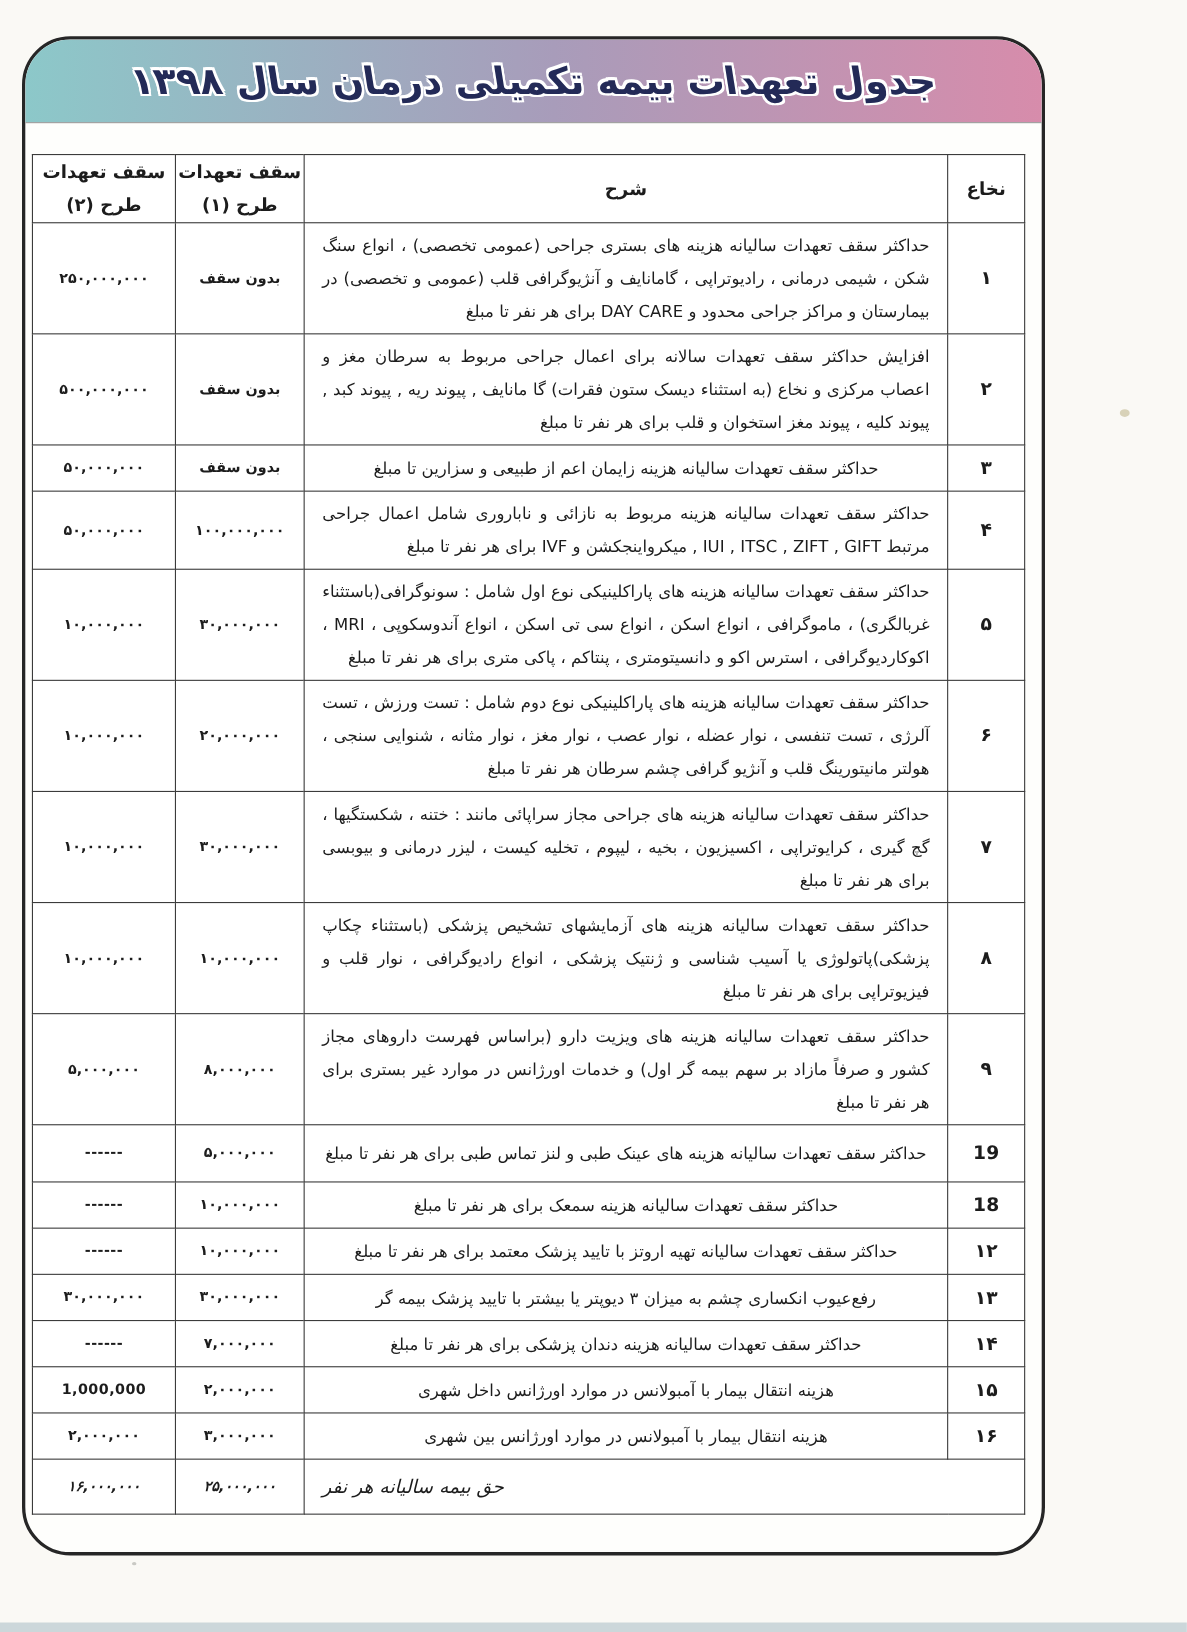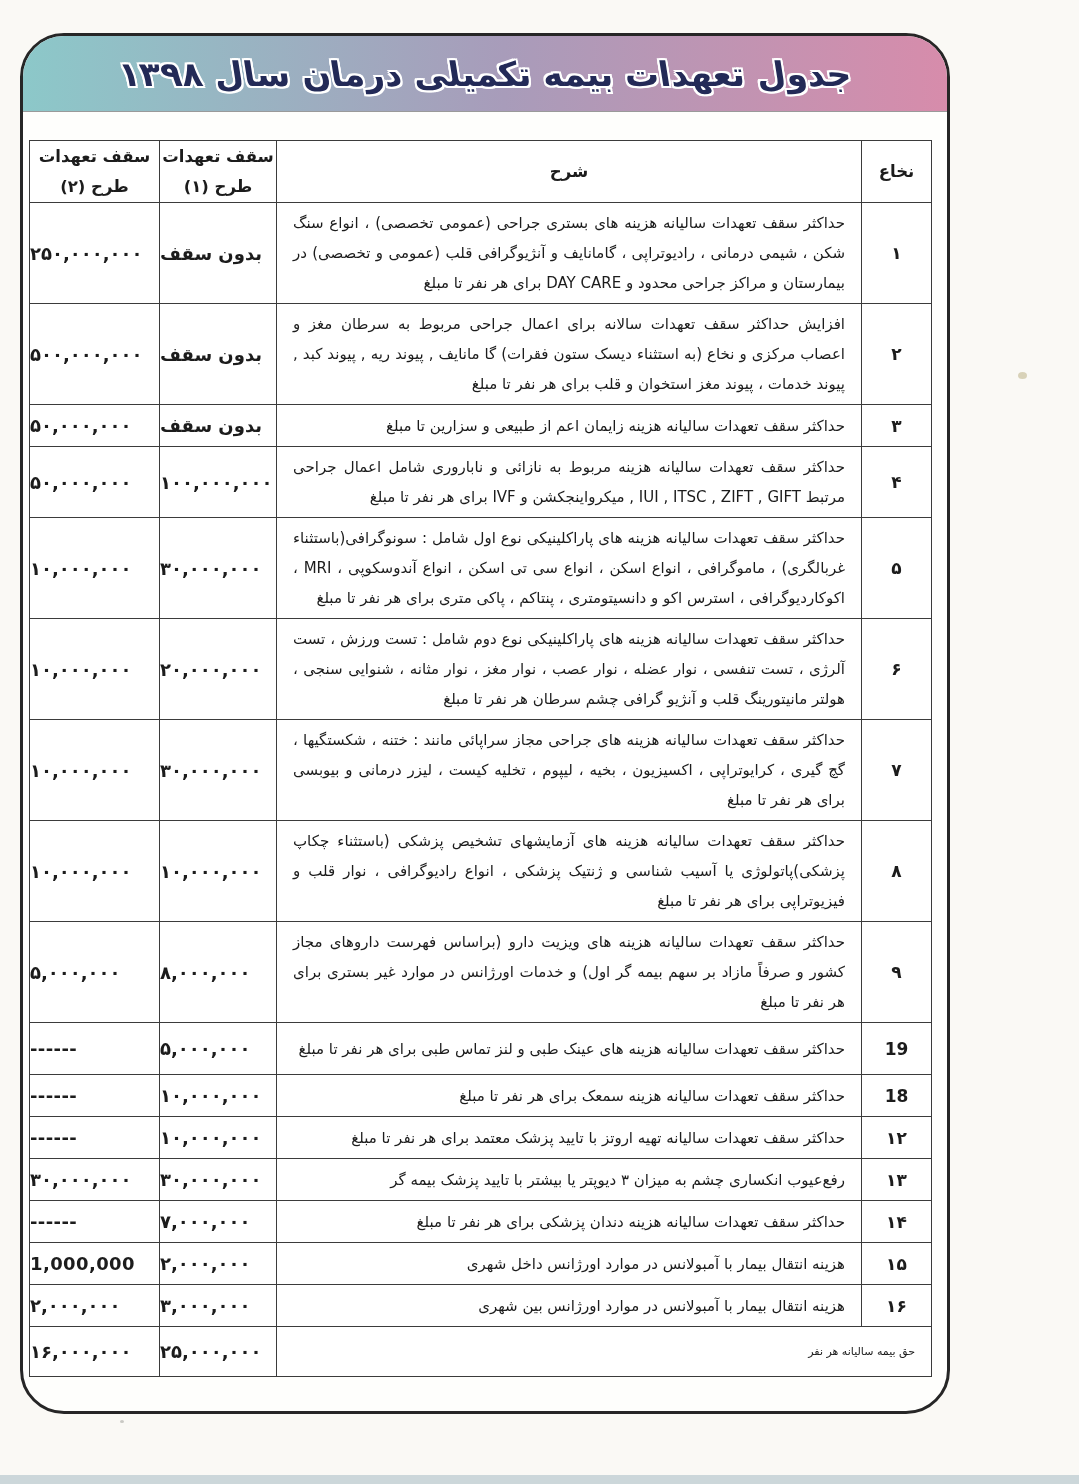--- a/index.html
+++ b/index.html
@@ -51,27 +51,27 @@
     direction:rtl; color:#1c1c1c; background:#fff;
   }
   col.w-no{ width:70px; } col.w-desc{ width:585px; }
   col.w-p1{ width:117px; } col.w-p2{ width:130px; }
   th,td{ border:1.6px solid #3b3b3b; vertical-align:middle; }
   thead th{ height:62px; font-size:16.5px; font-weight:bold; text-align:center; }
   .hdr-two-line div{ line-height:1.8;text-align:center; }
   td.c-no{ text-align:center; font-size:17px; font-weight:bold; }
   td.c-desc{ padding:5px 16px; font-size:15px; line-height:2.0; }
   td.c-desc.ta-justify{ text-align:justify; }
-  td.c-desc.ta-center{ }
-  td.c-p1, td.c-p2{ text-align:left; font-size:18px; font-weight:bold; letter-spacing:.4px; }
+  td.c-desc.ta-center{ text-align:center; }
+  td.c-p1, td.c-p2{ text-align:center; font-size:13px; font-weight:bold; letter-spacing:.4px; }
   tbody tr td{ height:42px; }
   tbody tr:nth-child(9) td{ height:100px;margin-left:12px; }   
   tbody tr:nth-child(10) td{ height:52px; }
-  tr.footer-row td{ height:50px; }
-  tr.footer-row td.c-desc{ text-align:right; font-size:11px; }
+  tr.footer-row td{ height:50px;font-style:italic; }
+  tr.footer-row td.c-desc{ text-align:left; font-size:17px; }
 </style>
 </head>
 <body>
 
 <div class="card">
   <div class="banner" id="banner" style="background: linear-gradient(90deg, rgb(140, 200, 201) 0%, rgb(168, 156, 186) 52%, rgb(215, 140, 171) 100%);">
     <div class="banner-title" id="banner-title" style="color: rgb(35, 42, 87);">جدول تعهدات بیمه تکمیلی درمان سال ۱۳۹۸</div>
   </div>
 
   <div class="table-wrap">
@@ -98,21 +98,21 @@
       </thead>
       <tbody id="rows-body">
           <tr>
     <td class="c-no">۱</td>
     <td class="c-desc ta-justify">حداکثر سقف تعهدات سالیانه هزینه های بستری جراحی (عمومی تخصصی) ، انواع سنگ شکن ، شیمی درمانی ، رادیوتراپی ، گامانایف و آنژیوگرافی قلب (عمومی و تخصصی) در بیمارستان و مراکز جراحی محدود و ⁦DAY CARE⁩ برای هر نفر تا مبلغ</td>
     <td class="c-p1">بدون سقف</td>
     <td class="c-p2">۲۵۰,۰۰۰,۰۰۰</td>
   </tr>
           <tr>
     <td class="c-no">۲</td>
-    <td class="c-desc ta-justify">افزایش حداکثر سقف تعهدات سالانه برای اعمال جراحی مربوط به سرطان مغز و اعصاب مرکزی و نخاع (به استثناء دیسک ستون فقرات) گا مانایف , پیوند ریه , پیوند کبد , پیوند خدمات ، پیوند مغز استخوان و قلب برای هر نفر تا مبلغ</td>
+    <td class="c-desc ta-justify">افزایش حداکثر سقف تعهدات سالانه برای اعمال جراحی مربوط به سرطان مغز و اعصاب مرکزی و نخاع (به استثناء دیسک ستون فقرات) گا مانایف , پیوند ریه , پیوند کبد , پیوند کلیه ، پیوند مغز استخوان و قلب برای هر نفر تا مبلغ</td>
     <td class="c-p1">بدون سقف</td>
     <td class="c-p2">۵۰۰,۰۰۰,۰۰۰</td>
   </tr>
           <tr>
     <td class="c-no">۳</td>
     <td class="c-desc ta-center">حداکثر سقف تعهدات سالیانه هزینه زایمان اعم از طبیعی و سزارین تا مبلغ</td>
     <td class="c-p1">بدون سقف</td>
     <td class="c-p2">۵۰,۰۰۰,۰۰۰</td>
   </tr>
           <tr>

